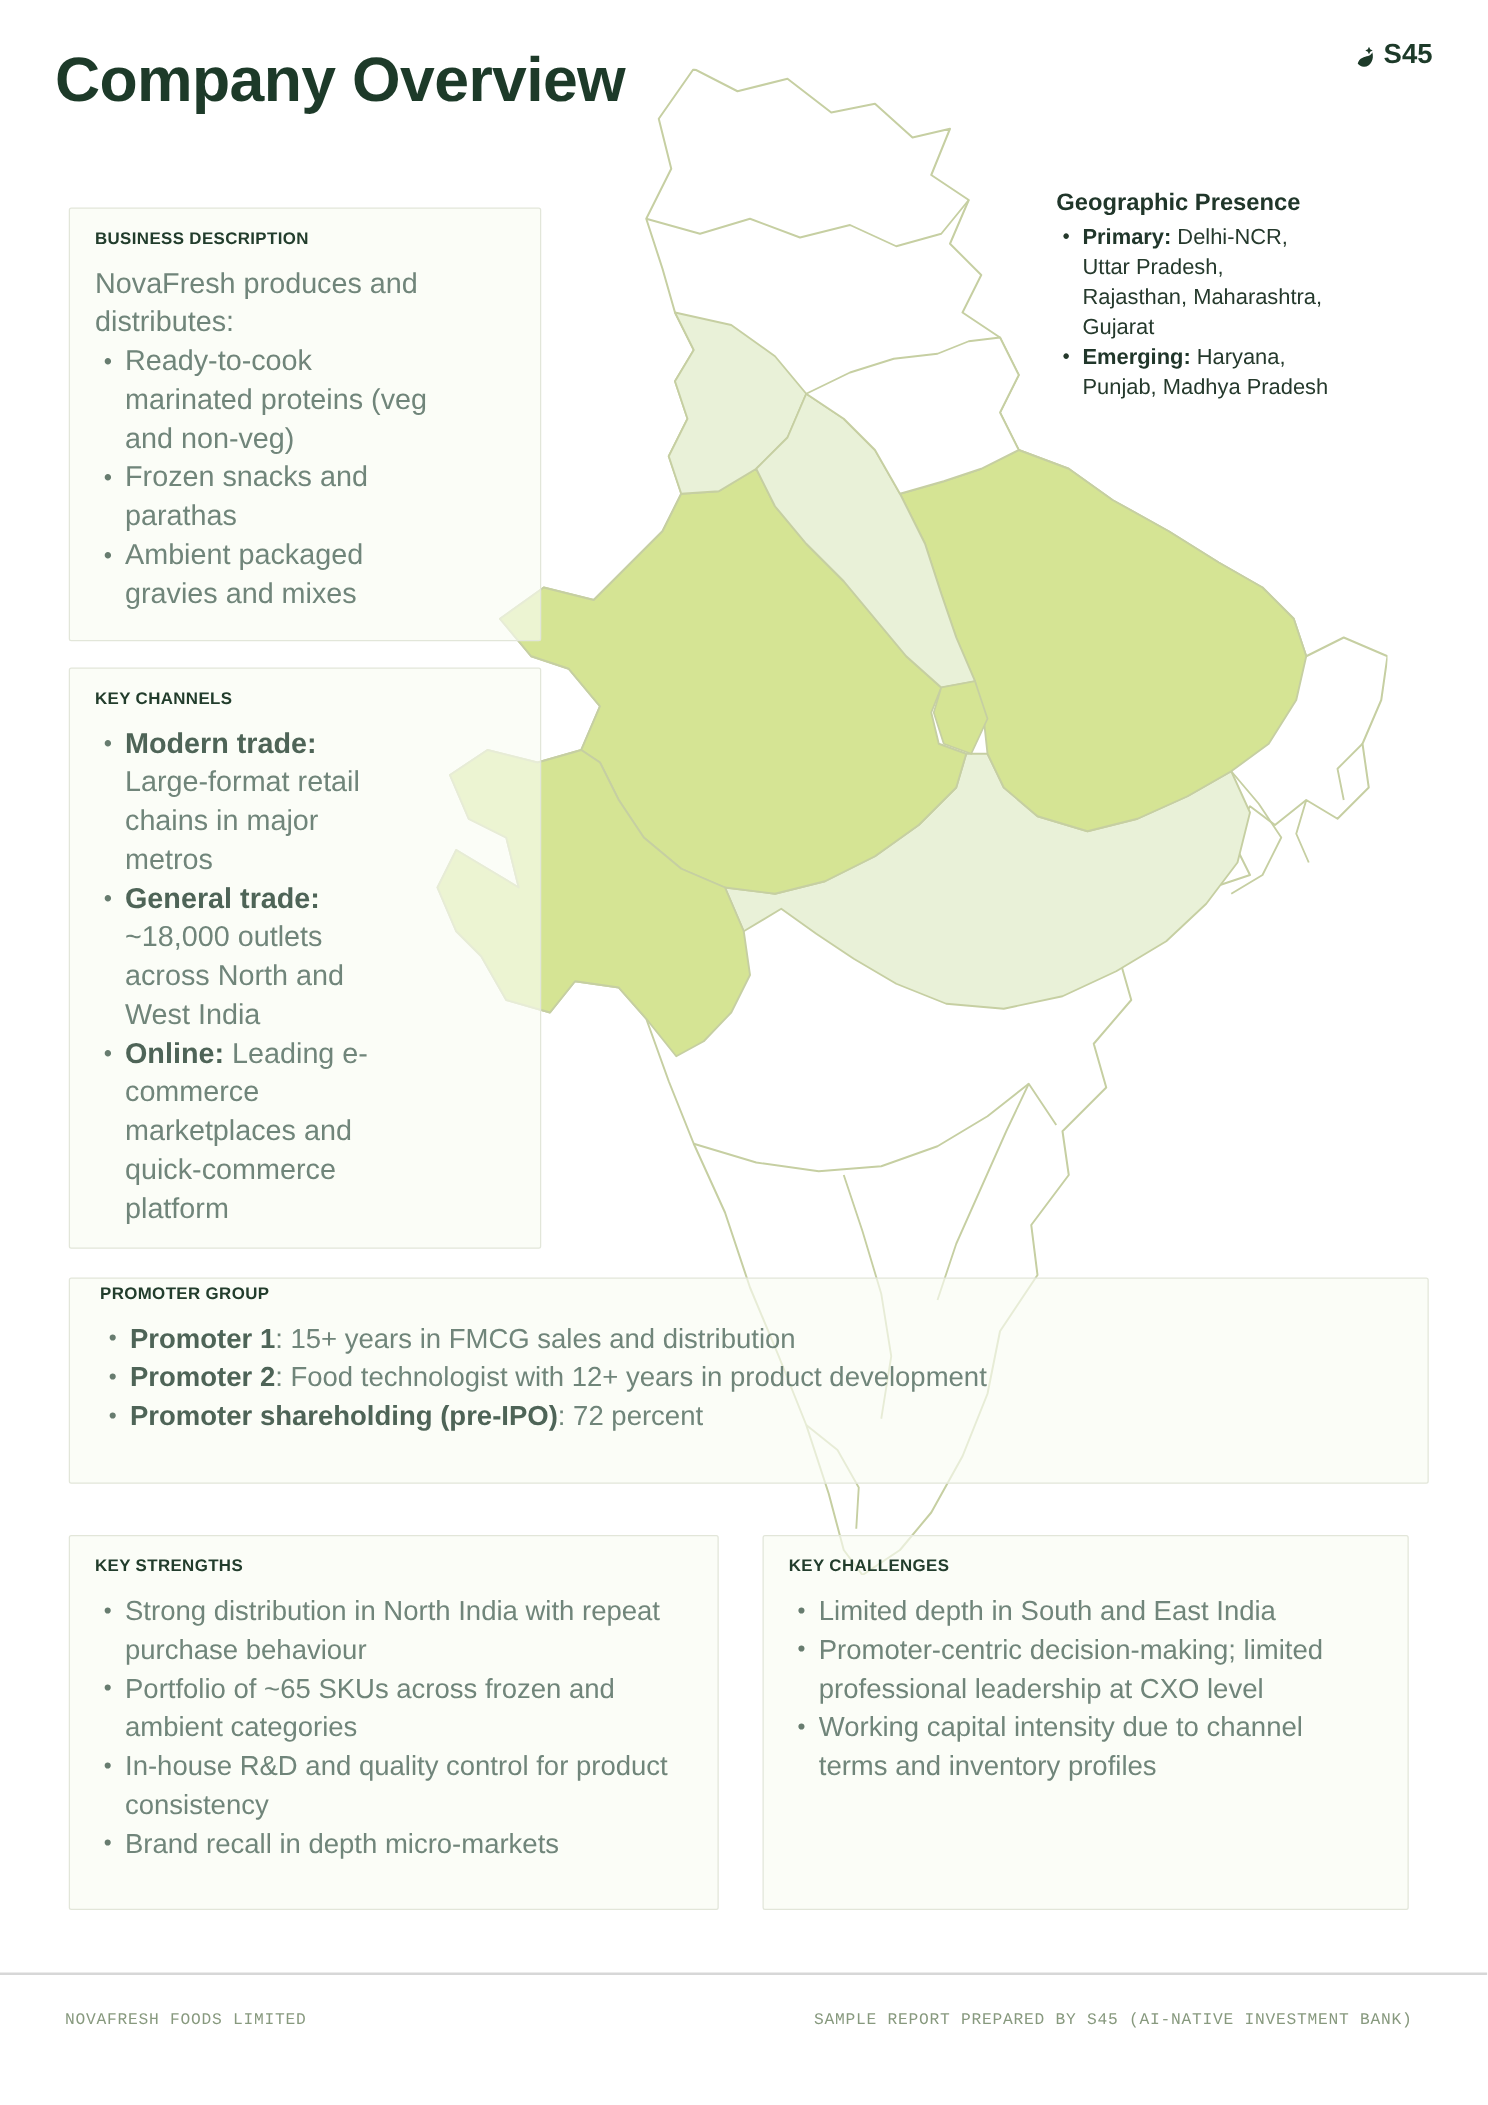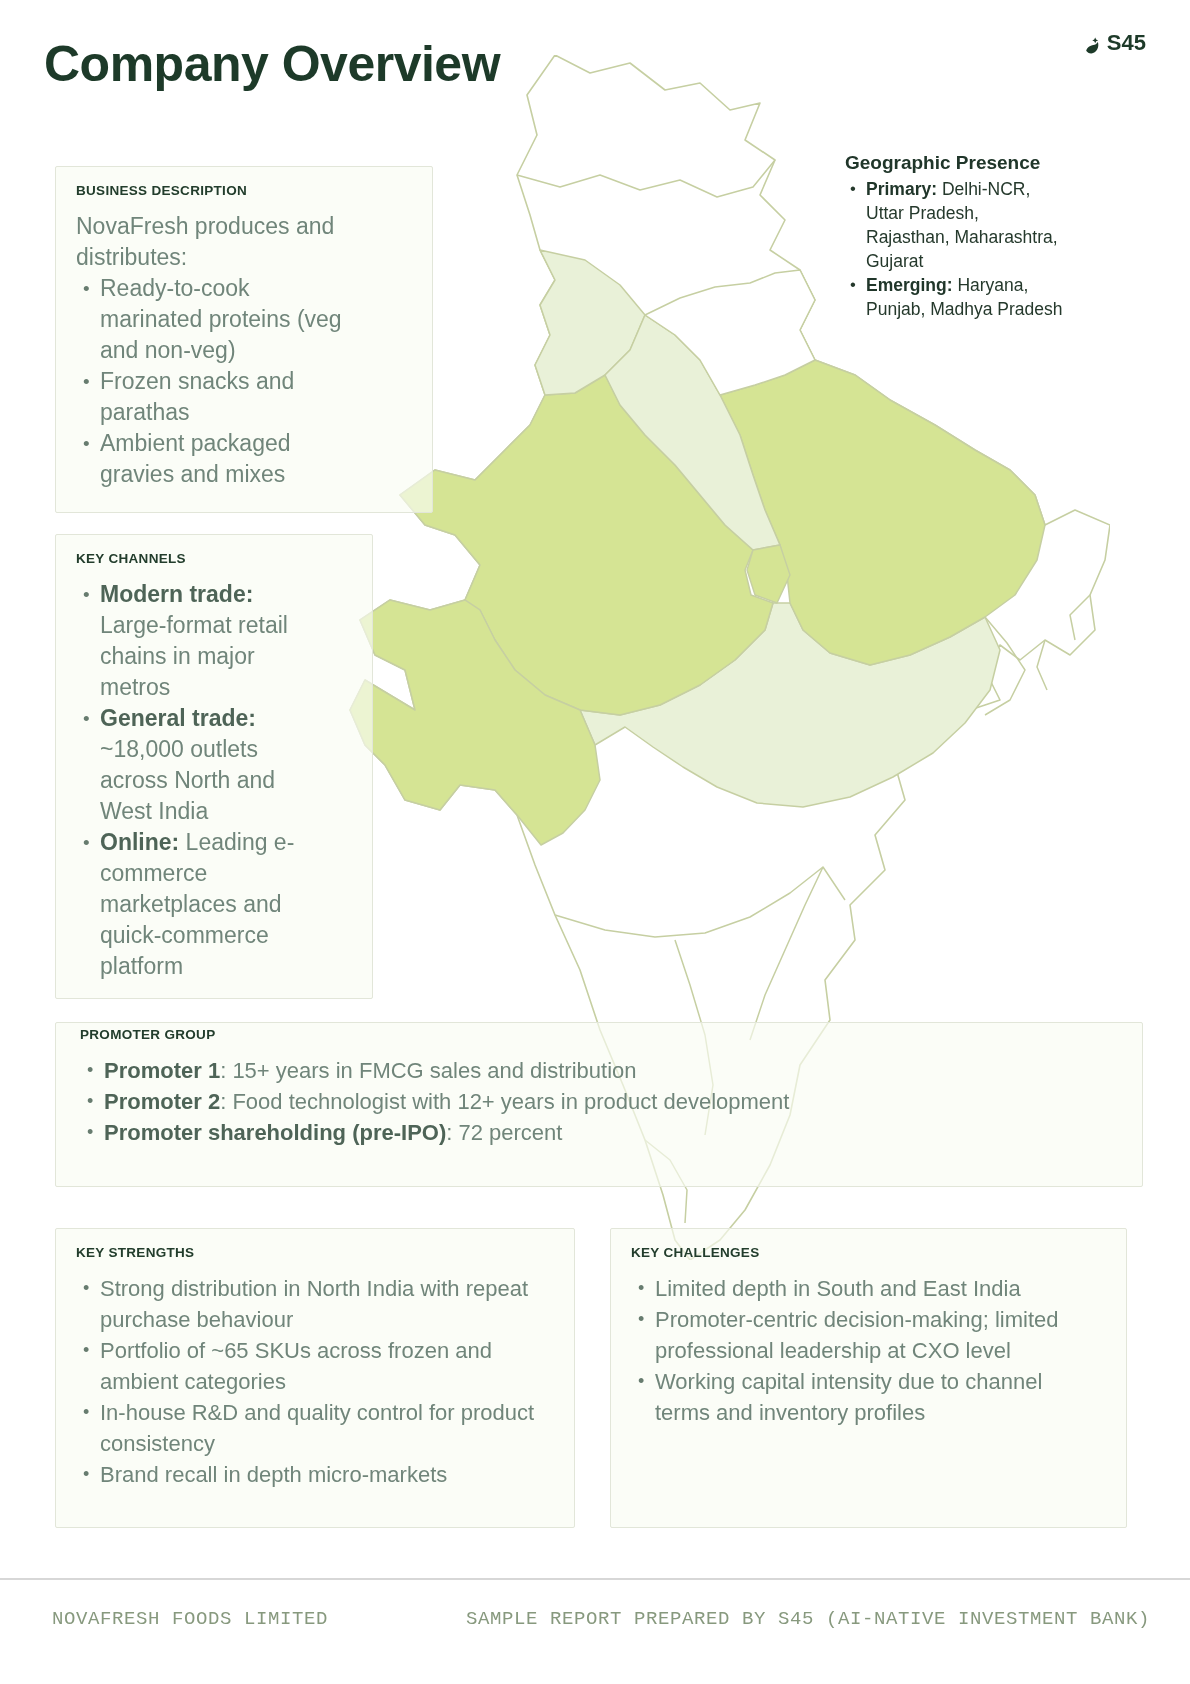--- a/index.html
+++ b/index.html
@@ -19,40 +19,40 @@
   .panel-label{font-size:13.5px;font-weight:700;letter-spacing:0.3px;color:#223d2c;margin:0 0 13px 0;}
   .panel ul{list-style:none;margin:0;padding:0;}
   .panel li{position:relative;padding-left:24px;color:#70857a;}
   .panel li::before{content:"•";position:absolute;left:7px;top:0;color:#677c6f;font-size:0.82em;}
   .panel strong{font-weight:700;color:#4e6457;}
   .body-lg{font-size:23px;line-height:31px;}
   .body-md{font-size:22px;line-height:31px;}
   .panel-business{left:55px;top:166px;width:378px;height:347px;}
   .panel-business .intro{color:#70857a;margin:0 0 0 0;width:285px;}
   .panel-business ul{width:268px;}
-  .panel-channels{left:55px;top:534px;width:318px;height:465px;}
+  .panel-channels{left:55px;top:534px;width:378px;height:465px;}
   .panel-channels ul{width:245px;}
   .panel-promoter{left:55px;top:1022px;width:1088px;height:165px;padding:4px 24px;}
   .panel-strengths{left:55px;top:1228px;width:520px;height:300px;}
   .panel-strengths ul{width:478px;}
   .panel-challenges{left:610px;top:1228px;width:517px;height:300px;}
   .panel-challenges ul{width:434px;}
   
   .geo{position:absolute;left:845px;top:152px;width:222px;z-index:2;color:#25392c;}
   .geo h4{margin:0 0 3px 0;font-size:19px;font-weight:700;color:#20362a;}
   .geo ul{list-style:none;margin:0;padding:0;}
   .geo li{position:relative;padding-left:21px;font-size:17.5px;line-height:24px;}
   .geo li::before{content:"•";position:absolute;left:5px;top:0;font-size:0.95em;color:#25392c;}
   .geo strong{font-weight:700;color:#20362a;}
   
   .footer-rule{position:absolute;left:0;right:0;top:1578px;height:2px;background:#d7d7d7;z-index:3;}
   .footer-text{position:absolute;top:1608px;font-family:"Liberation Mono",monospace;
-        font-size:19px;letter-spacing:0.6px;color:#87997e;z-index:3;}
+        font-size:13px;letter-spacing:0.6px;color:#87997e;z-index:3;}
   .footer-left{left:52px;}
-  .footer-right{right:40px;margin-left:31px;}
+  .footer-right{right:60px;margin-left:31px;}
 </style>
 </head>
 <body>
 
 <div class="page">
 
   <h1 class="page-title">Company Overview</h1>
 
   <div class="brand">
     <span>

